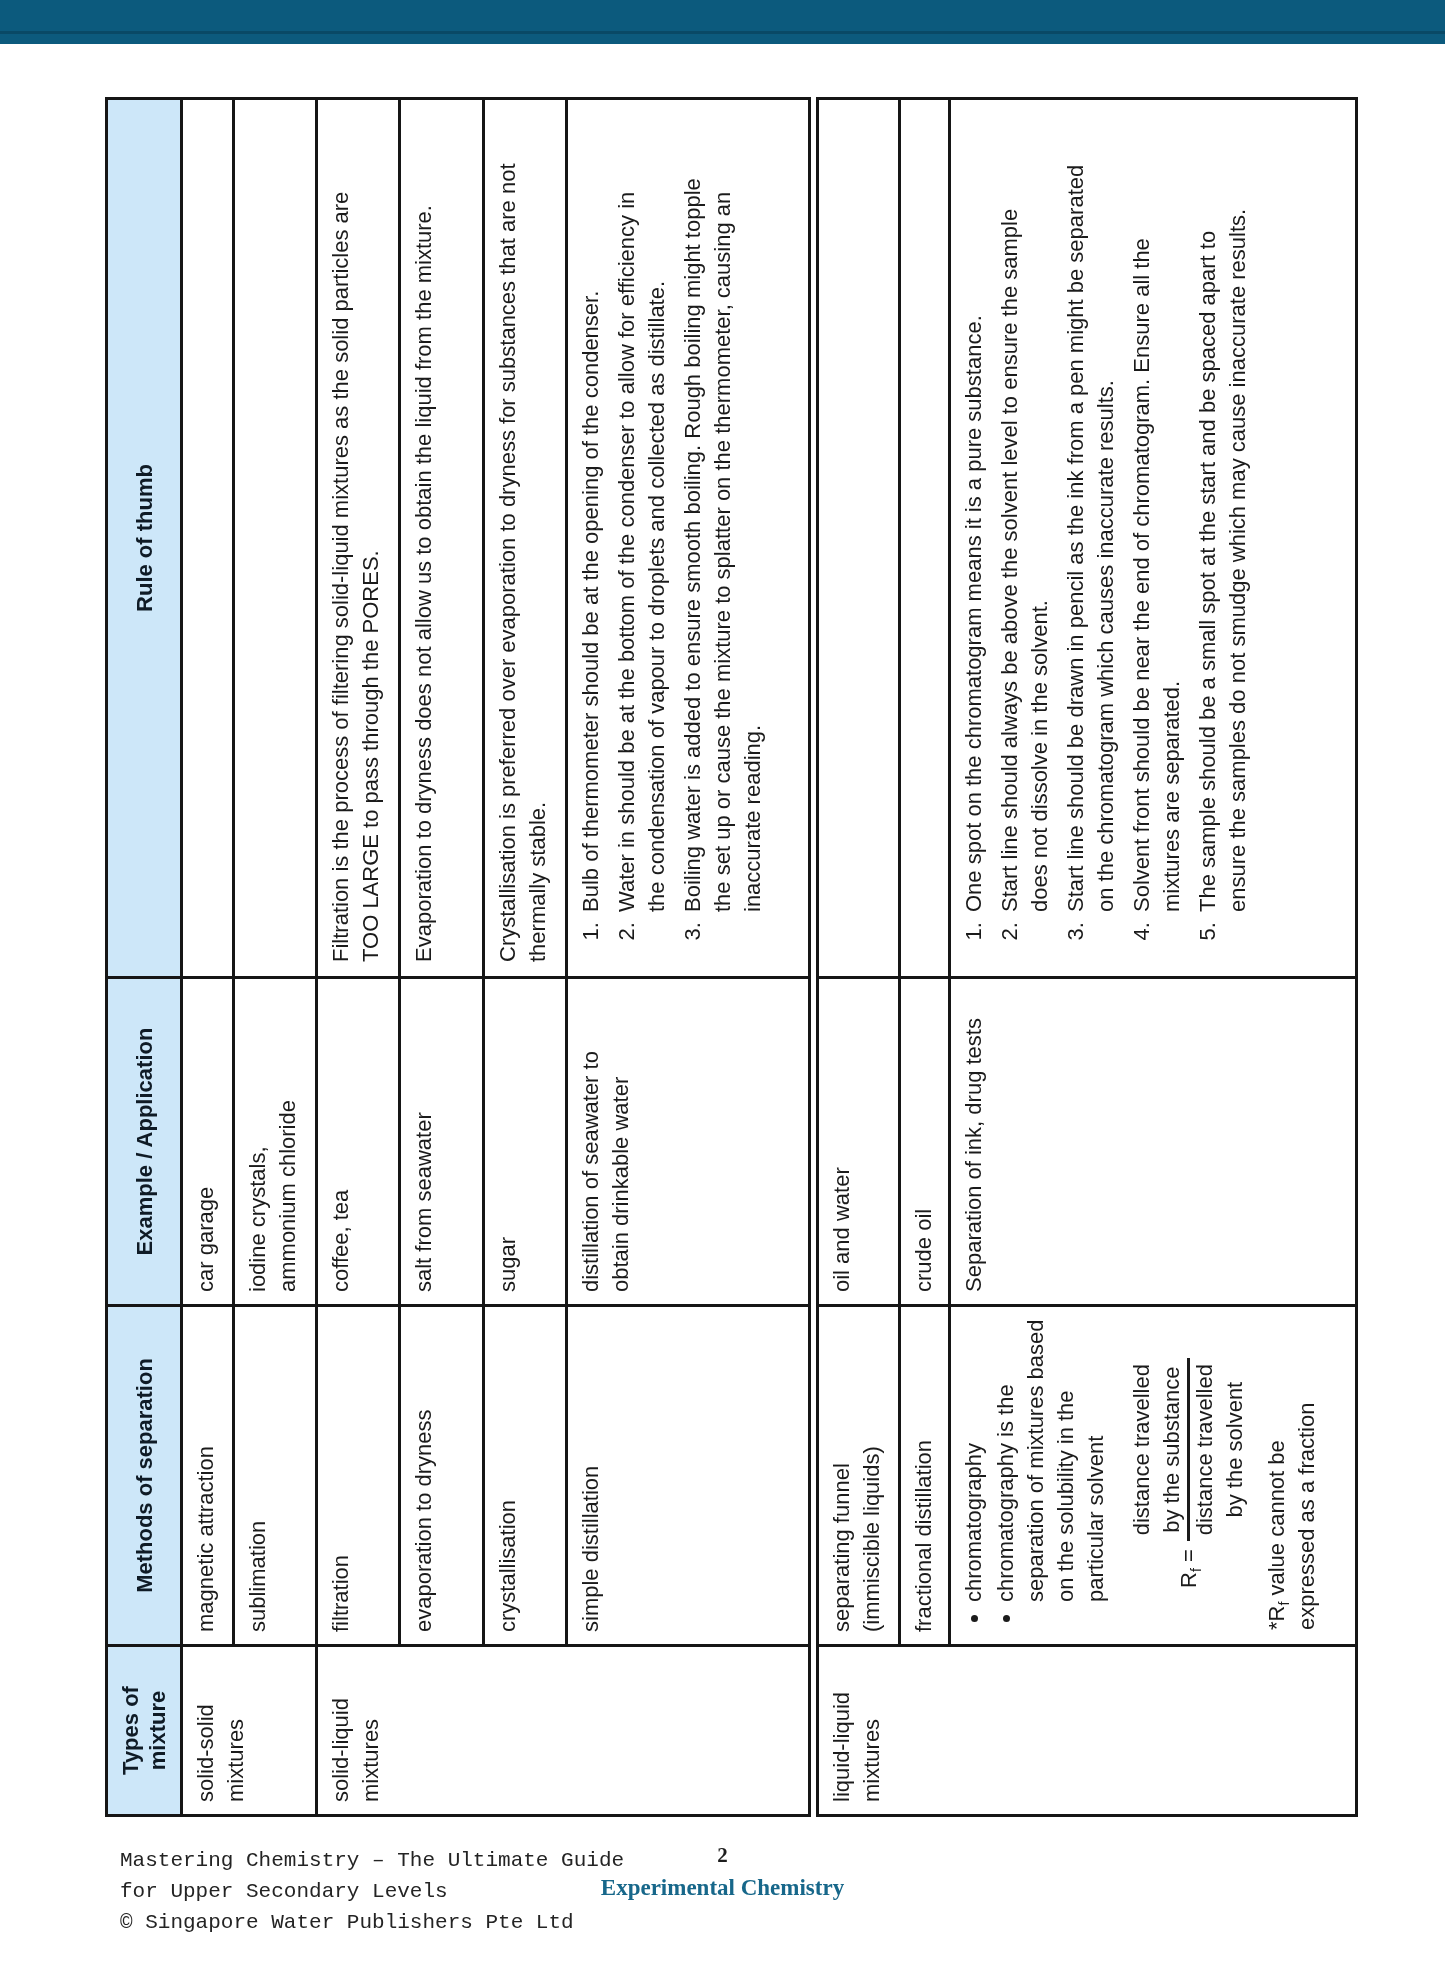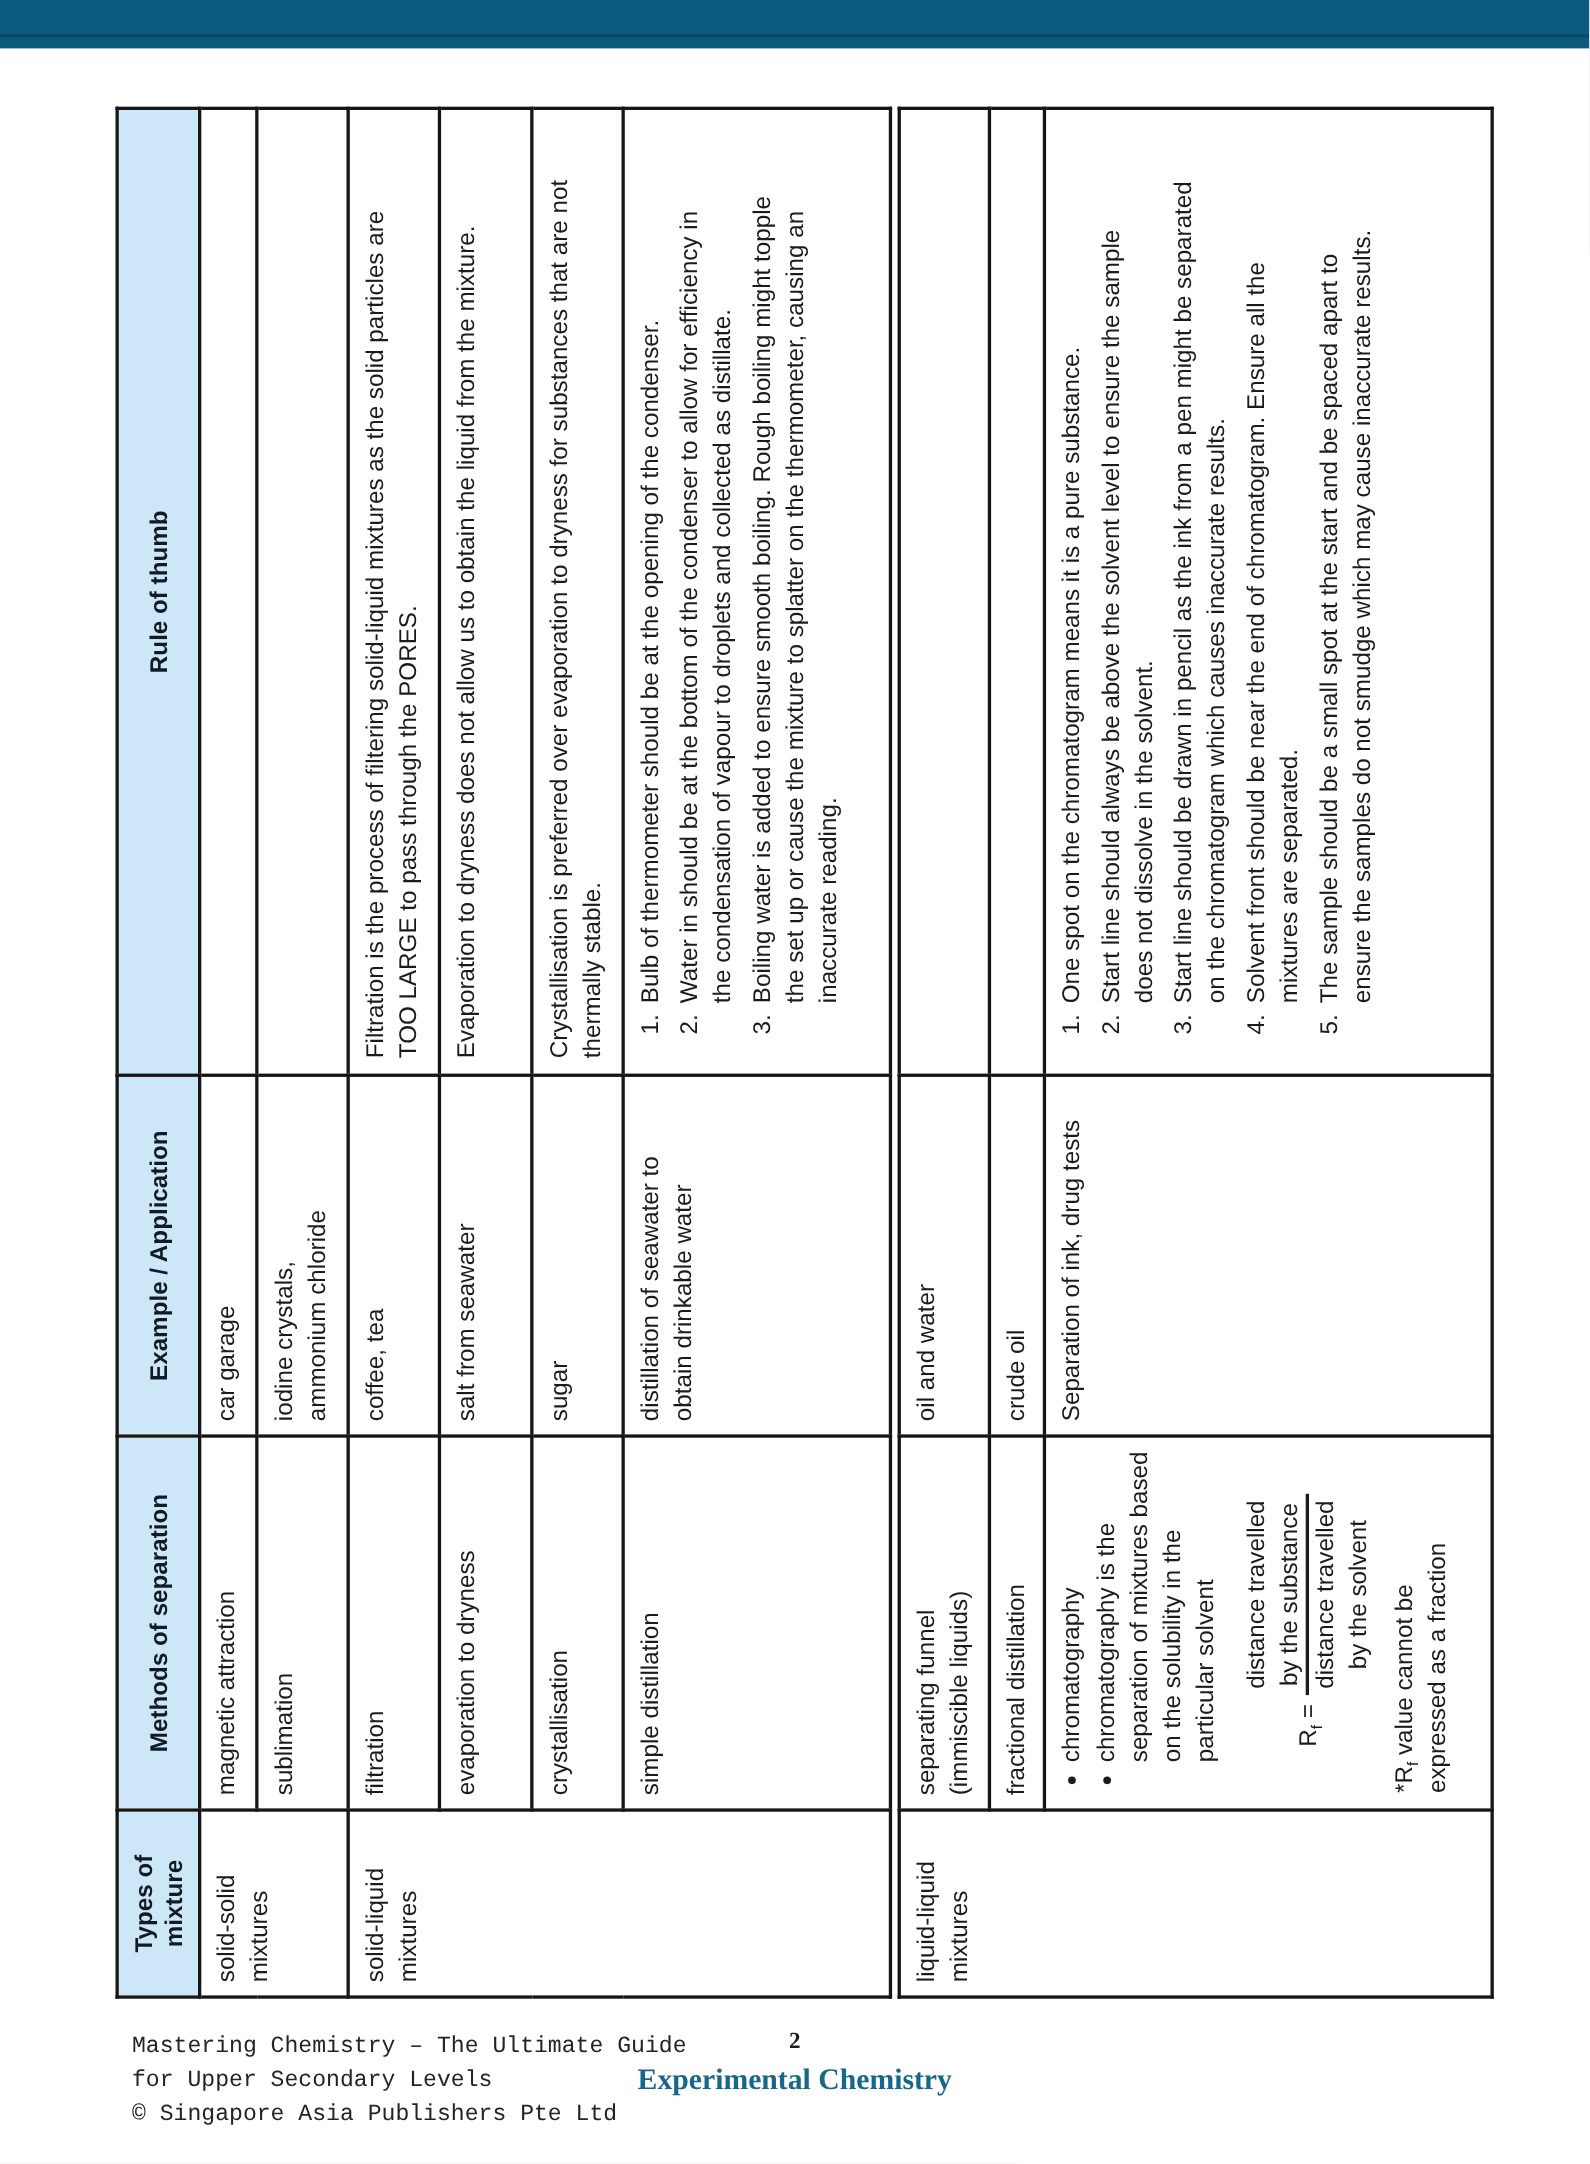--- a/index.html
+++ b/index.html
@@ -50,21 +50,21 @@
   .footer-left {
     position:absolute; left:120px; top:1845px;
     font-family:Liberation Mono, monospace; font-size:21px; line-height:31px; color:#242424;
   }
   .pagenum {
     position:absolute; left:0; top:1843px; width:1445px; text-align:center;
     font-family:"Liberation Serif", serif; font-weight:bold; font-size:21px; color:#1d1d1d;
   }
   .section {
     position:absolute; left:0; top:1875px; width:1445px; text-align:center;
-    font-family:"Liberation Serif", serif; font-weight:bold; font-size:27px; color:#17678a;
+    font-family:"Liberation Serif", serif; font-weight:bold; font-size:23px; color:#17678a;
   }
 </style>
 </head>
 <body>
 
 <div class="page">
 
   <div class="topbar"></div>
 
   <div class="table-area">
@@ -196,18 +196,18 @@
         </tr>
       </tbody>
         </table>
 
     </div>
   </div>
 
   <div class="footer-left">
     <div>Mastering Chemistry – The Ultimate Guide</div>
     <div>for Upper Secondary Levels</div>
-    <div>© Singapore Asia Publishers Pte Ltd</div>
+    <div>© Singapore Water Publishers Pte Ltd</div>
   </div>
   <div class="pagenum">2</div>
   <div class="section">Experimental Chemistry</div>
 
 </div>
 
 </body></html>

